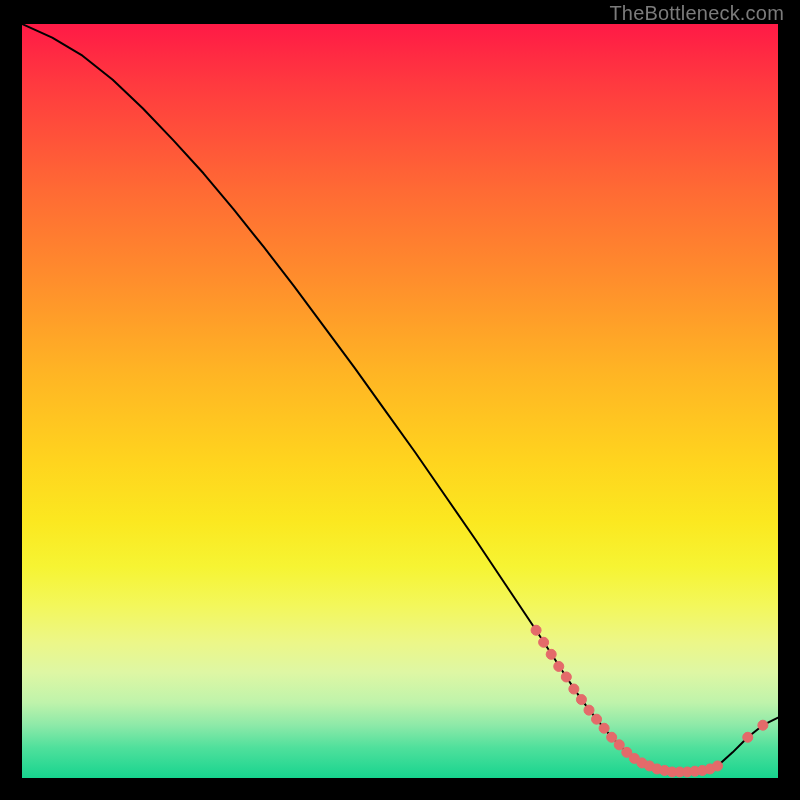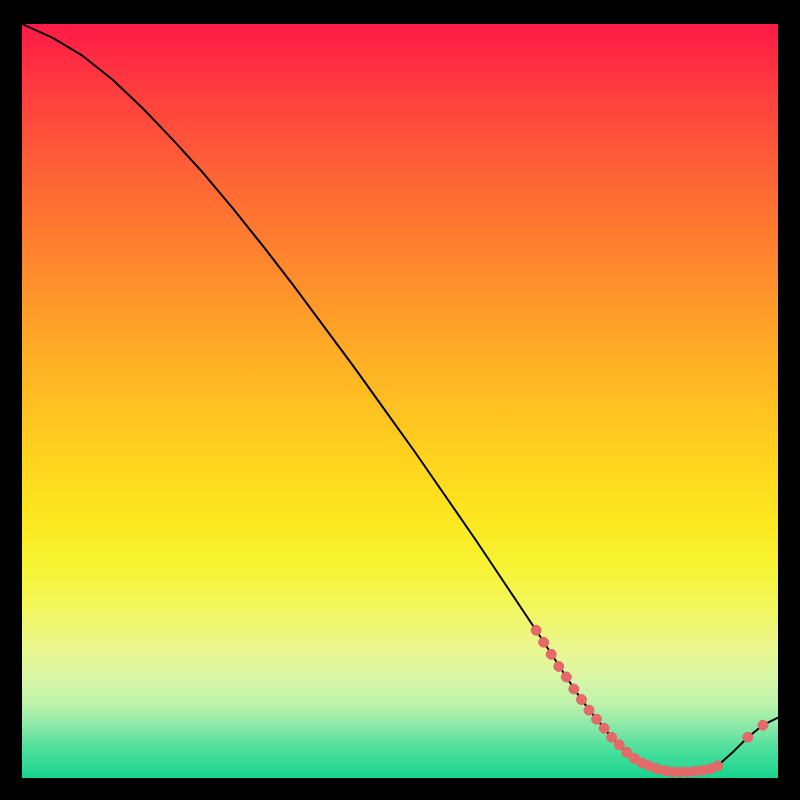--- a/index.html
+++ b/index.html
@@ -62,20 +62,21 @@
     left: 0; top: 0;
     width: 100%;
     height: 100%;
     pointer-events: none;
   }
 </style>
 </head>
 <body>
 
 <div class="frame">
+  <div class="watermark">TheBottleneck.com</div>
 
   <div class="plot-area">
     <div class="grad"></div>
     <svg class="curve" viewBox="0 0 756 754" preserveAspectRatio="none">
       <path id="curve-path" fill="none" stroke-width="2" stroke-linecap="round" stroke-linejoin="round" d="M0.00 0.00 L30.24 13.57 L60.48 31.67 L90.72 55.80 L120.96 84.45 L151.20 116.12 L181.44 149.29 L211.68 185.48 L241.92 223.18 L272.16 262.39 L302.40 303.11 L332.64 343.82 L362.88 386.05 L393.12 428.27 L423.36 472.00 L453.60 515.74 L483.84 560.98 L514.08 606.22 L544.32 652.96 L559.44 675.58 L574.56 695.19 L589.68 713.28 L604.80 728.36 L619.92 738.92 L635.04 744.95 L650.16 747.97 L665.28 747.97 L680.40 746.46 L695.52 741.94 L710.64 728.36 L725.76 713.28 L740.88 701.22 L756.00 693.68" stroke="#000000"></path>
       <g id="markers-g">
           <circle cx="514.08" cy="606.22" r="5" fill="#e46a6a" stroke="#e46a6a"></circle>
           <circle cx="521.64" cy="618.28" r="5" fill="#e46a6a" stroke="#e46a6a"></circle>
           <circle cx="529.20" cy="630.34" r="5" fill="#e46a6a" stroke="#e46a6a"></circle>
           <circle cx="536.76" cy="642.41" r="5" fill="#e46a6a" stroke="#e46a6a"></circle>

